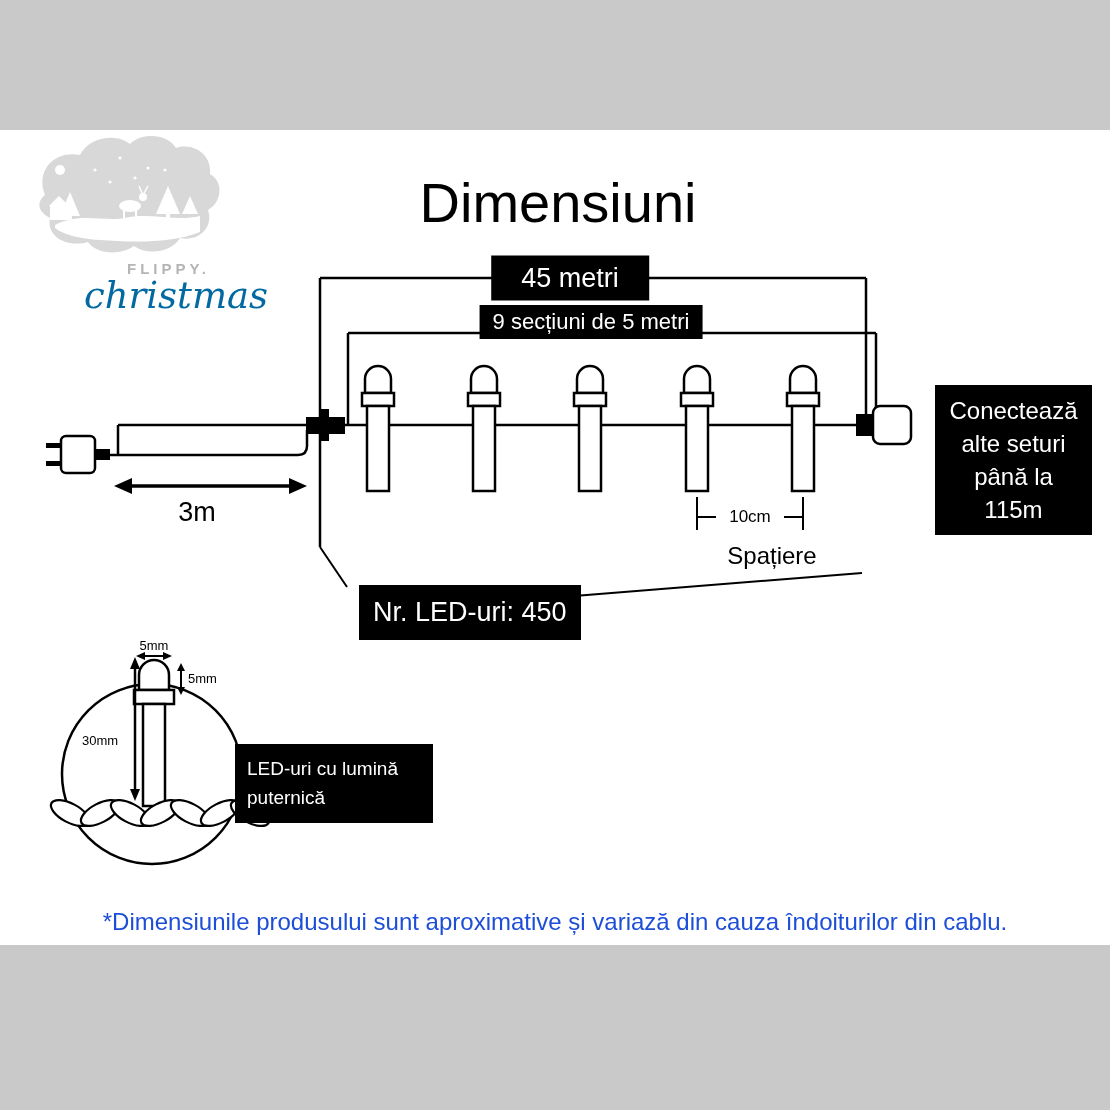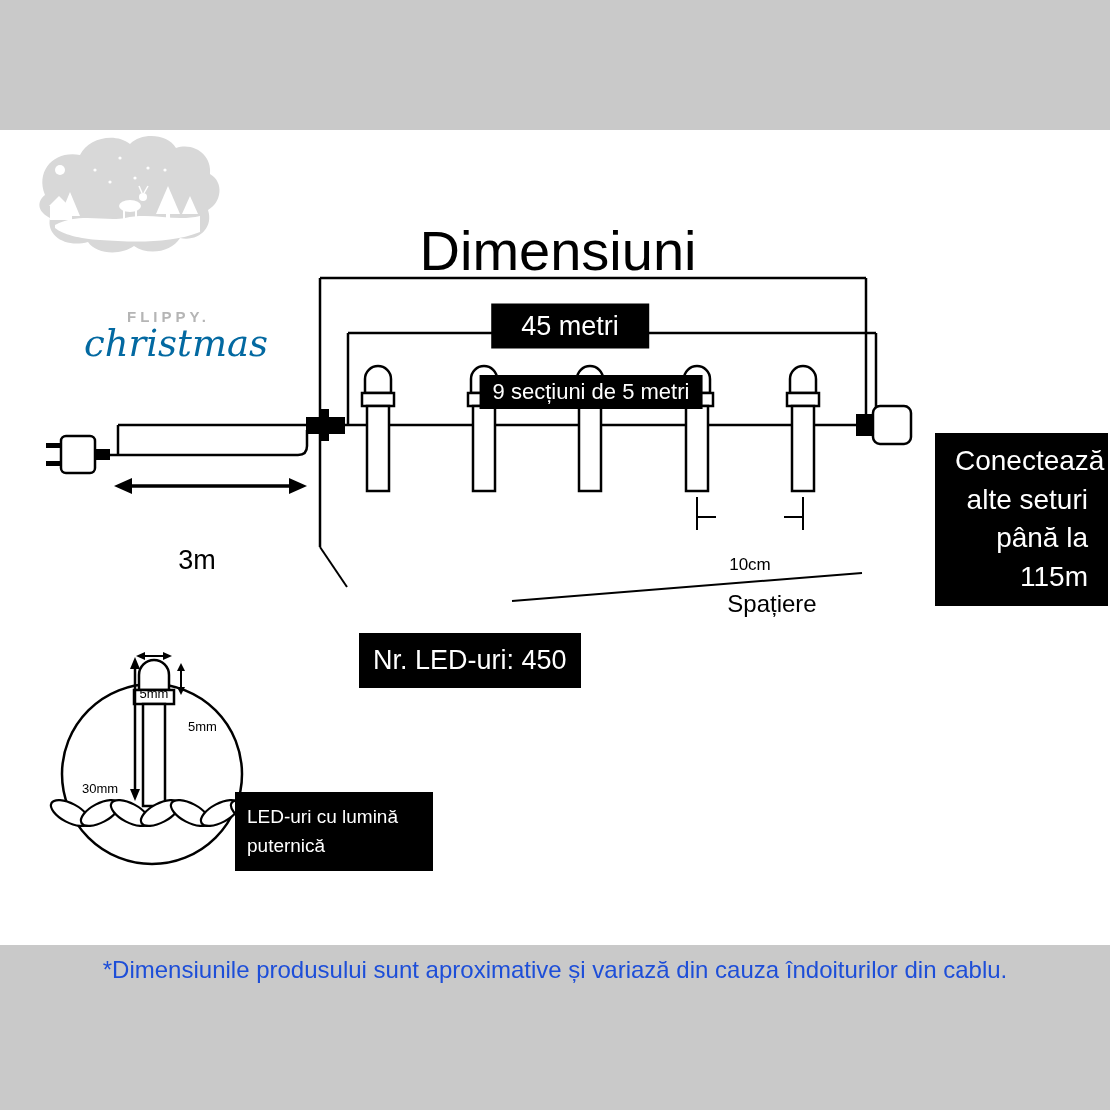--- a/index.html
+++ b/index.html
@@ -8,35 +8,35 @@
     width: 1110px; height: 1110px;
     background: #c9c9c9;
     font-family: "Liberation Sans", sans-serif;
     overflow: hidden;
   }
   .panel {
     position:absolute; left:0; top:130px; width:1110px; height:815px;
     background:#ffffff;
   }
   svg.linework { position:absolute; left:0; top:0; width:1110px; height:1110px; }
-  .abs { position:absolute;margin-top:48px; }
+  .abs { position:absolute; }
   .page-title {
     left:558px; top:170px; transform:translateX(-50%);
     font-size:56px; font-weight:400; color:#000; white-space:nowrap;
   }
   .black-box {
     background:#000; color:#fff; white-space:nowrap;
     display:flex; align-items:center; justify-content:center;
   }
   .box-45 { left:570px; top:278px; transform:translate(-50%,-50%); font-size:27px; padding:7px 30px; }
-  .box-9  { left:591px; top:344px; transform:translate(-50%,-50%); font-size:22px; padding:4px 13px; }
+  .box-9  { left:591px; top:322px; transform:translate(-50%,-50%); font-size:22px; padding:4px 13px; }
   .box-count { left:359px; top:585px; font-size:27px; padding:12px 14px; }
   .box-connect {
-    left:935px; top:385px; width:133px; padding:9px 20px;
-    background:#000; color:#fff; font-size:28px; line-height:1.38; text-align:right;
+    left:935px; top:385px; width:133px; padding:9px 12px;
+    background:#000; color:#fff; font-size:24px; line-height:1.38; text-align:center;
   }
   .box-connect span { display:block; }
   .box-callout {
     left:235px; top:744px; width:174px; padding:10px 12px;
     background:#000; color:#fff; font-size:19px; line-height:1.55; text-align:left;
   }
   .box-callout span { display:block; }
   .lbl-3m { left:197px; top:497px; transform:translateX(-50%); font-size:27px; color:#000; }
   .lbl-10cm { left:750px; top:517px; transform:translate(-50%,-50%); font-size:17px; color:#000; }
   .lbl-spatiere { left:772px; top:542px; transform:translateX(-50%); font-size:24px; color:#000; }

